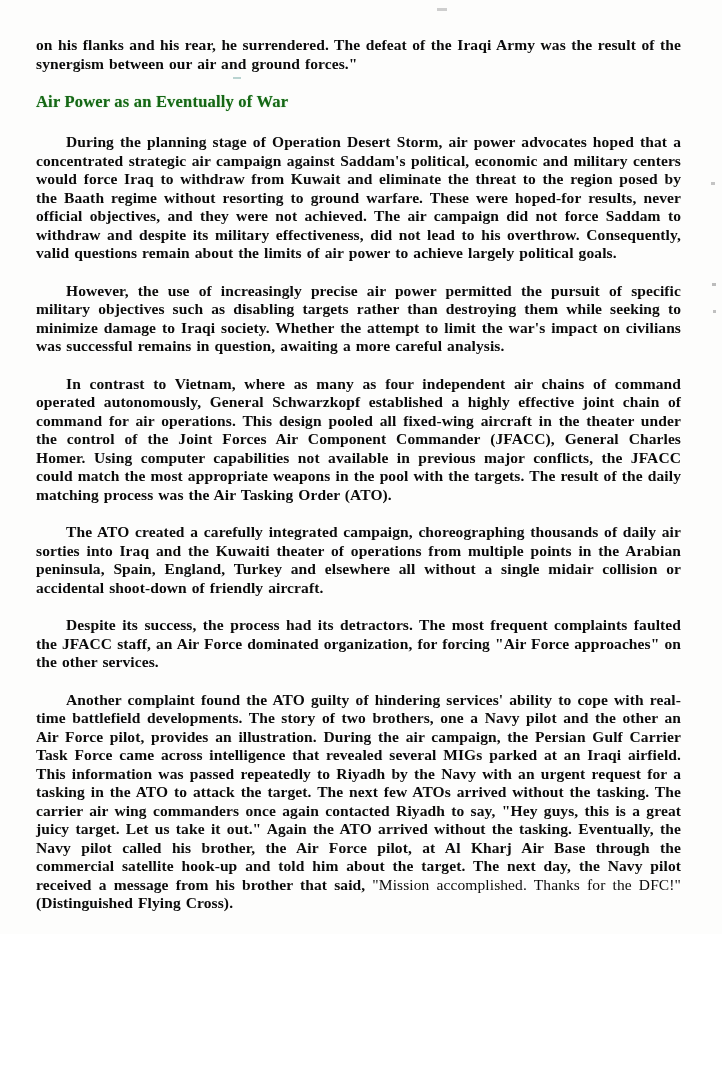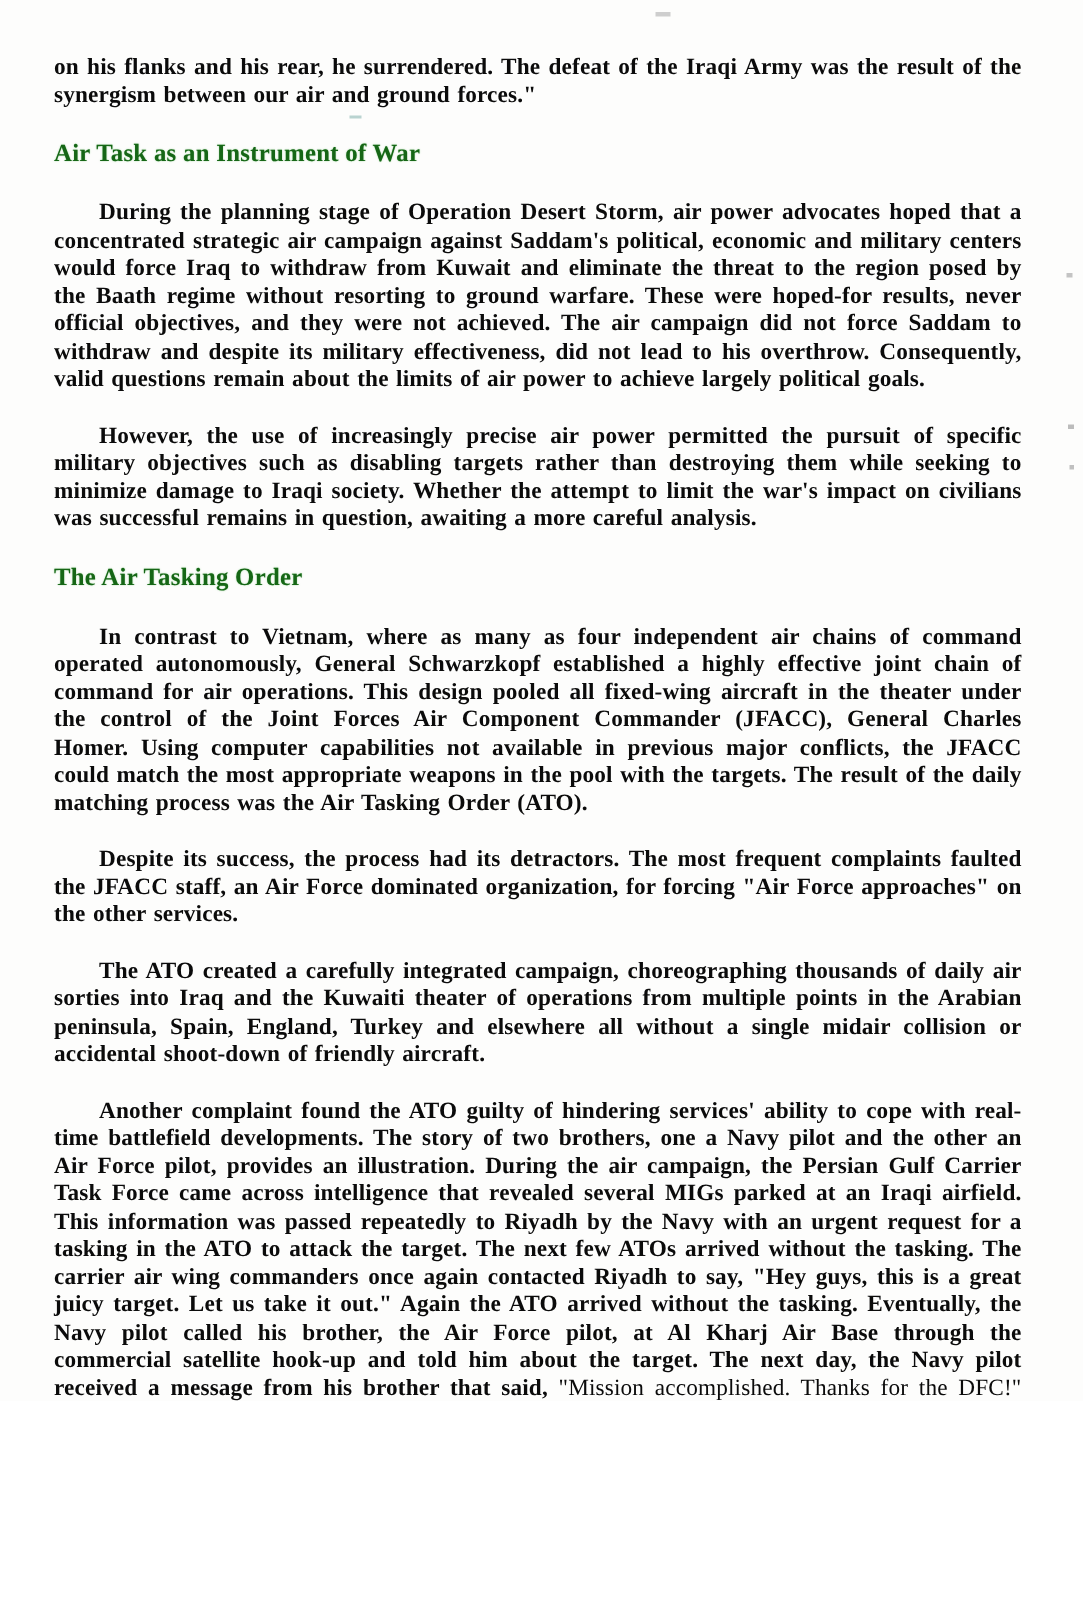--- a/index.html
+++ b/index.html
@@ -71,33 +71,32 @@
 </style>
 </head>
 <body>
 
 <div class="page">
 
   <div class="content">
 
     <p class="body-par intro-par">on his flanks and his rear, he surrendered. The defeat of the Iraqi Army was the result of the synergism between our air and ground forces."</p>
 
-    <h2 class="section-heading">Air Task as an Instrument of War</h2>
+    <h2 class="section-heading">Air Power as an Eventually of War</h2>
 
     <p class="body-par">During the planning stage of Operation Desert Storm, air power advocates hoped that a concentrated strategic air campaign against Saddam's political, economic and military centers would force Iraq to withdraw from Kuwait and eliminate the threat to the region posed by the Baath regime without resorting to ground warfare. These were hoped-for results, never official objectives, and they were not achieved. The air campaign did not force Saddam to withdraw and despite its military effectiveness, did not lead to his overthrow. Consequently, valid questions remain about the limits of air power to achieve largely political goals.</p>
 
     <p class="body-par">However, the use of increasingly precise air power permitted the pursuit of specific military objectives such as disabling targets rather than destroying them while seeking to minimize damage to Iraqi society. Whether the attempt to limit the war's impact on civilians was successful remains in question, awaiting a more careful analysis.</p>
 
-    <h2 class="section-heading">The Air Tasking Order</h2>
 
     <p class="body-par">In contrast to Vietnam, where as many as four independent air chains of command operated autonomously, General Schwarzkopf established a highly effective joint chain of command for air operations. This design pooled all fixed-wing aircraft in the theater under the control of the Joint Forces Air Component Commander (JFACC), General Charles Homer. Using computer capabilities not available in previous major conflicts, the JFACC could match the most appropriate weapons in the pool with the targets. The result of the daily matching process was the Air Tasking Order (ATO).</p>
 
+    <p class="body-par">The ATO created a carefully integrated campaign, choreographing thousands of daily air sorties into Iraq and the Kuwaiti theater of operations from multiple points in the Arabian peninsula, Spain, England, Turkey and elsewhere all without a single midair collision or accidental shoot-down of friendly aircraft.</p>
+
     <p class="body-par">Despite its success, the process had its detractors. The most frequent complaints faulted the JFACC staff, an Air Force dominated organization, for forcing "Air Force approaches" on the other services.</p>
-
-    <p class="body-par">The ATO created a carefully integrated campaign, choreographing thousands of daily air sorties into Iraq and the Kuwaiti theater of operations from multiple points in the Arabian peninsula, Spain, England, Turkey and elsewhere all without a single midair collision or accidental shoot-down of friendly aircraft.</p>
 
     <p class="body-par"><span>Another complaint found the ATO guilty of hindering services' ability to cope with real-time battlefield developments. The story of two brothers, one a Navy pilot and the other an Air Force pilot, provides an illustration. During the air campaign, the Persian Gulf Carrier Task Force came across intelligence that revealed several MIGs parked at an Iraqi airfield. This information was passed repeatedly to Riyadh by the Navy with an urgent request for a tasking in the ATO to attack the target. The next few ATOs arrived without the tasking. The carrier air wing commanders once again contacted Riyadh to say, "Hey guys, this is a great juicy target. Let us take it out." Again the ATO arrived without the tasking. Eventually, the Navy pilot called his brother, the Air Force pilot, at Al Kharj Air Base through the commercial satellite hook-up and told him about the target. The next day, the Navy pilot received a message from his brother that said, </span><span class="quote-normal">"Mission accomplished. Thanks for the DFC!" </span><span>(Distinguished Flying Cross).</span></p>
 
   </div>
 
   <div class="page-number">16</div>
 
   <div class="speck speck-a"></div>
   <div class="speck speck-b"></div>
   <div class="speck speck-c"></div>

